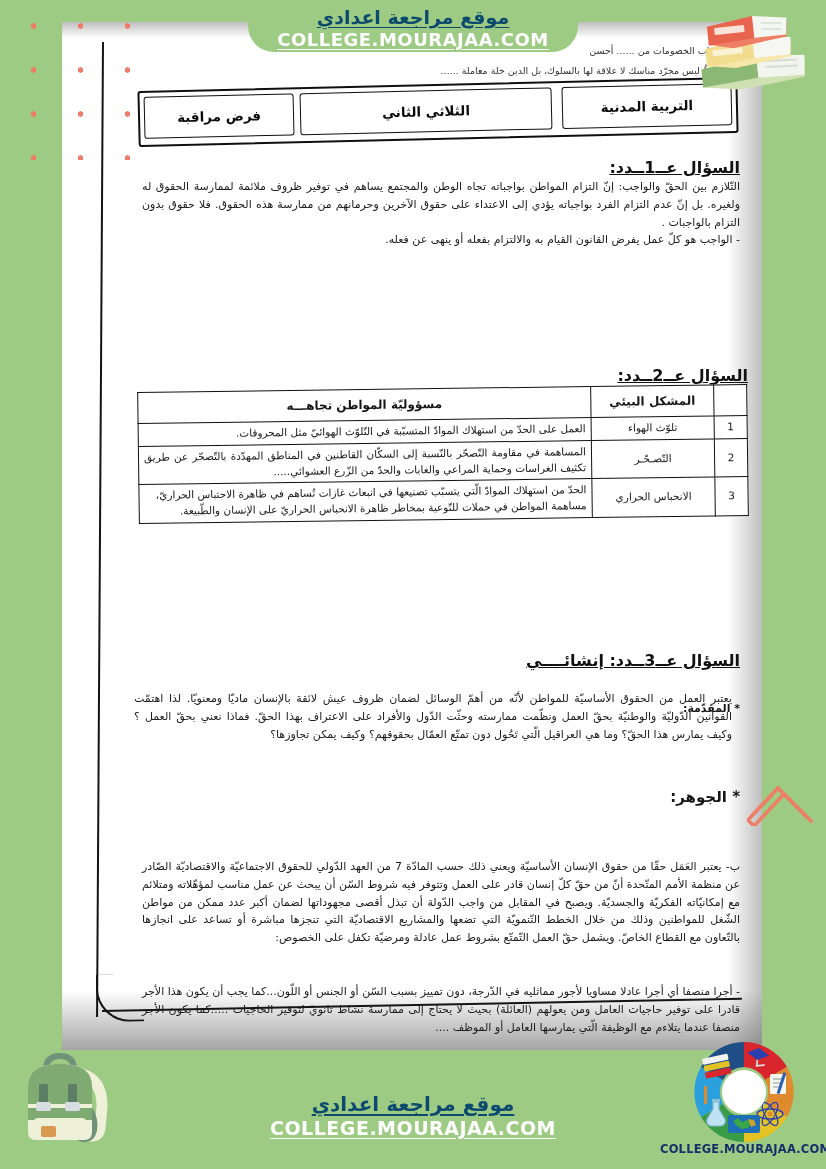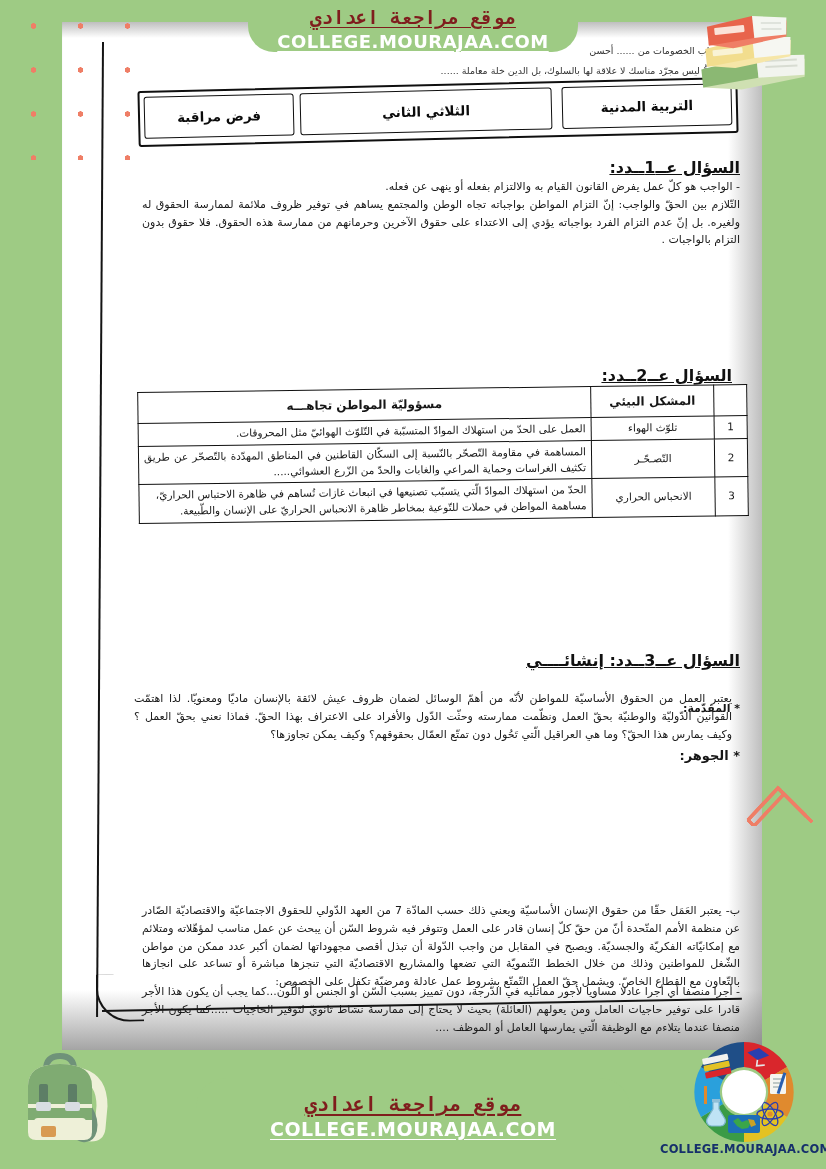--- a/index.html
+++ b/index.html
@@ -100,21 +100,21 @@
     color:#111;
   }
   .para{
     font-size:11px;line-height:1.62;color:#1a1a1a;text-align:justify;
     text-justify:inter-word;
   }
 
   .q1{position:absolute;right:8px;top:130px;}
   .q1-body{position:absolute;right:8px;top:150px;width:598px;}
 
-  .q2{position:absolute;right:16px;top:338px;}
+  .q2{position:absolute;right:0;top:338px;}
 
   
   .tbl-wrap{position:absolute;right:0px;top:360px;width:610px;
     transform:rotate(-0.75deg);}
   table.grid{
     width:610px;border-collapse:collapse;background:#fff;
     direction:rtl;
   }
   table.grid th,table.grid td{
     border:1.6px solid #111;padding:3px 5px;vertical-align:middle;
@@ -123,39 +123,39 @@
   table.grid th{font-weight:700;font-size:12px;text-align:center;padding:6px 4px;}
   td.num{width:22px;text-align:center;font-size:11px;}
   td.prob{width:112px;text-align:center;font-size:11px;}
   td.resp{text-align:justify;}
   th.num-h{width:22px;border:none;background:transparent;}
   th.prob-h{width:112px;}
 
   .q3{position:absolute;right:8px;top:623px;}
   .q3-sub{position:absolute;right:8px;top:646px;font-size:11px;font-weight:700;margin-top:28px;}
   .q3-body{position:absolute;right:16px;top:662px;width:598px;}
-  .jawhar{position:absolute;right:8px;top:720px;font-size:13px;font-weight:700;}
+  .jawhar{position:absolute;right:8px;top:760px;font-size:15px;font-weight:700;}
   .body-a{position:absolute;right:8px;top:778px;width:598px;}
-  .body-b{position:absolute;right:8px;top:830px;width:598px;margin-top:44px;}
+  .body-b{position:absolute;right:8px;top:830px;width:598px;}
   .body-c{position:absolute;right:8px;top:955px;width:598px;}
 
   
   .banner-top{
     position:absolute;left:248px;top:0;width:330px;height:52px;z-index:6;
     background:#9ecb84;border-bottom-left-radius:26px;border-bottom-right-radius:26px;
     text-align:center;color:#fff;direction:rtl;
   }
   .banner-bottom{
     position:absolute;left:196px;top:1078px;width:434px;height:91px;z-index:6;
     background:#9ecb84;border-top-left-radius:30px;border-top-right-radius:30px;
     text-align:center;color:#fff;direction:rtl;
   }
   .banner-ar{
-    font-size:19px;font-weight:700;color:#7f1d1d;text-decoration:underline;
-    text-underline-offset:3px;margin-top:6px;letter-spacing:0px;font-family:Liberation Mono, monospace;
+    font-size:19px;font-weight:700;color:#0c4a6e;text-decoration:underline;
+    text-underline-offset:3px;margin-top:6px;letter-spacing:0px;
   }
   .banner-en{
     font-size:18px;font-weight:700;color:#fff;text-decoration:underline;
     text-underline-offset:3px;letter-spacing:.5px;direction:ltr;margin-top:1px;
   }
   .banner-bottom .banner-ar{margin-top:14px;font-size:20px;}
   .banner-bottom .banner-en{font-size:19px;}
 
   
   .chevrons{position:absolute;left:744px;top:780px;width:78px;height:268px;z-index:7;}
@@ -197,22 +197,22 @@
 
     <div class="title-wrap">
       <div class="title-outer"></div>
       <div class="title-box tb-right">التربية المدنية</div>
       <div class="title-box tb-mid">الثلاثي الثاني</div>
       <div class="title-box tb-left">فرض مراقبة</div>
     </div>
 
     <div class="qhead q1">السؤال عــ1ــدد:</div>
     <div class="q1-body">
+      <div class="para">التّلازم بين الحقّ والواجب: إنّ التزام المواطن بواجباته تجاه الوطن والمجتمع يساهم في توفير ظروف ملائمة لممارسة الحقوق له ولغيره. بل إنّ عدم التزام الفرد بواجباته يؤدي إلى الاعتداء على حقوق الآخرين وحرمانهم من ممارسة هذه الحقوق. فلا حقوق بدون التزام بالواجبات .</div>
       <div class="para">- الواجب هو كلّ عمل يفرض القانون القيام به والالتزام بفعله أو ينهى عن فعله.</div>
-      <div class="para">التّلازم بين الحقّ والواجب: إنّ التزام المواطن بواجباته تجاه الوطن والمجتمع يساهم في توفير ظروف ملائمة لممارسة الحقوق له ولغيره. بل إنّ عدم التزام الفرد بواجباته يؤدي إلى الاعتداء على حقوق الآخرين وحرمانهم من ممارسة هذه الحقوق. فلا حقوق بدون التزام بالواجبات .</div>
     </div>
 
     <div class="qhead q2">السؤال عــ2ــدد:</div>
     <div class="tbl-wrap">
       <table class="grid">
         <thead>
           <tr>
             <th class="num-h"></th>
             <th class="prob-h">المشكل البيئي</th>
             <th>مسؤوليّة المواطن تجاهـــه</th>

